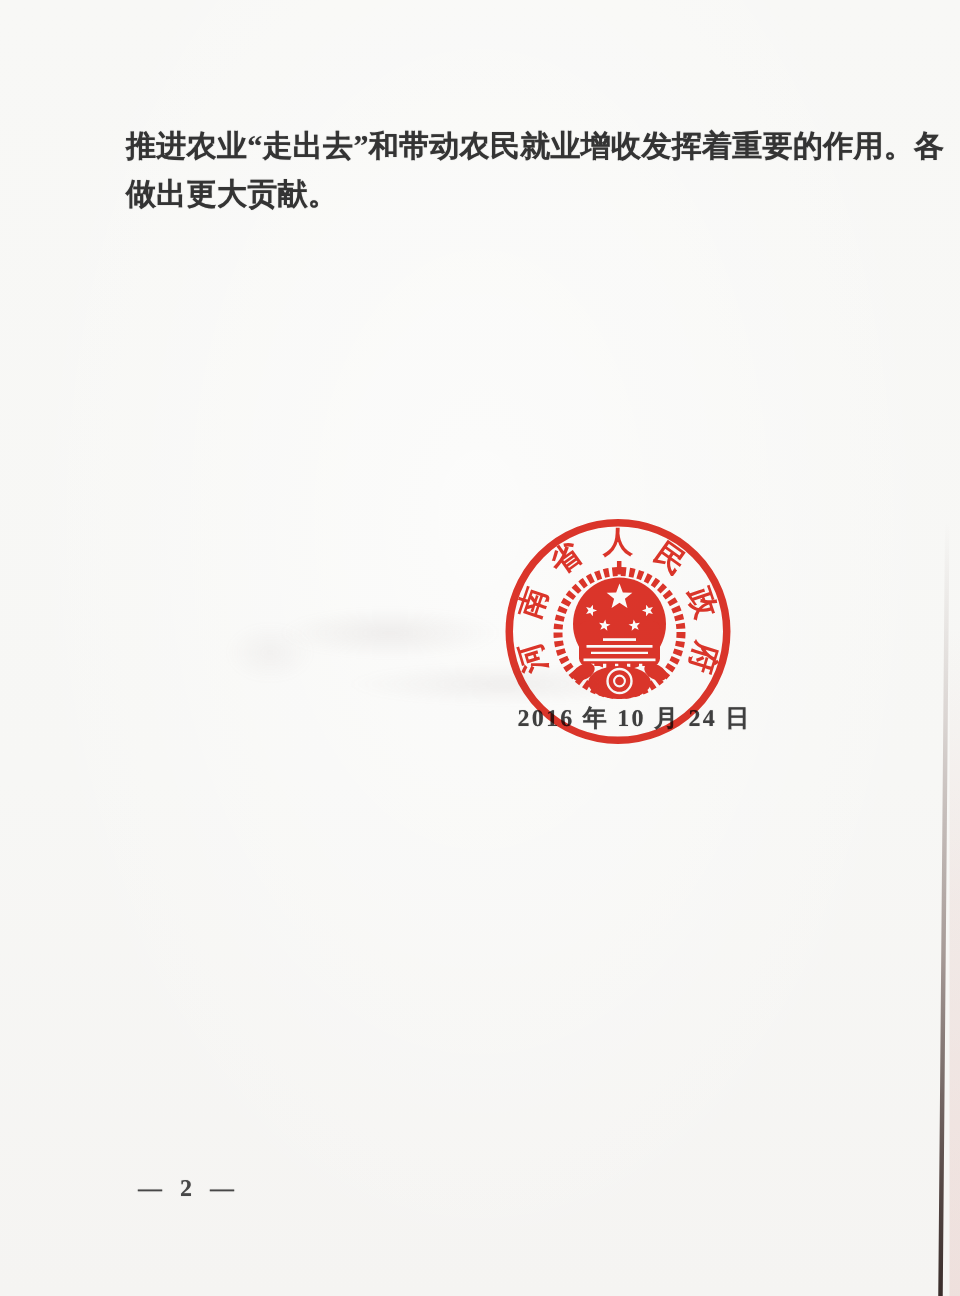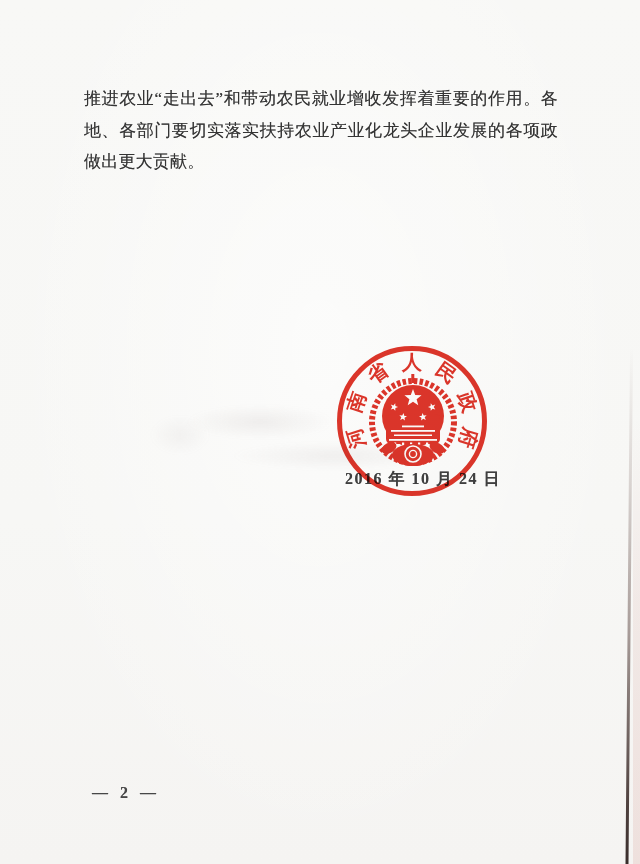--- a/index.html
+++ b/index.html
@@ -17,22 +17,22 @@
       radial-gradient(ellipse at 50% 40%, rgba(255,255,255,0.55) 0%, rgba(255,255,255,0) 70%),
       linear-gradient(180deg, #f8f8f6 0%, #f7f7f5 60%, #f5f4f2 100%);
   }
   
   .text-block {
     position: absolute;
     left: 84px;
     top: 83px;
     width: 474px;
     color: #343434;
-    font-size: 17px;
-    font-weight: 400;
+    font-size: 20px;
+    font-weight: 700;
     line-height: 31.6px;
     letter-spacing: 0.2px;
     text-shadow: 0 0 0.6px rgba(60,60,60,0.55);
   }
   .text-line {
     text-align: justify;
     text-align-last: justify;
     white-space: nowrap;
     height: 31.6px;
   }
@@ -121,21 +121,20 @@
 <body>
 
 <div class="page">
 
   <div class="bleed b1"></div>
   <div class="bleed b2"></div>
   <div class="bleed b3"></div>
 
   <div class="text-block">
     <div class="text-line">推进农业“走出去”和带动农民就业增收发挥着重要的作用。各</div>
-    <div class="text-line">地、各部门要切实落实扶持农业产业化龙头企业发展的各项政</div>
     <div class="text-line last">做出更大贡献。</div>
   </div>
 
   <div class="seal-date">2016 年 10 月 24 日</div>
 
   <div class="seal-wrap">
     <svg viewBox="0 0 160 160" xmlns="http://www.w3.org/2000/svg">
 
       <circle cx="80" cy="80" r="72.5" fill="none" stroke="#d6281c" stroke-width="5"></circle>
 

